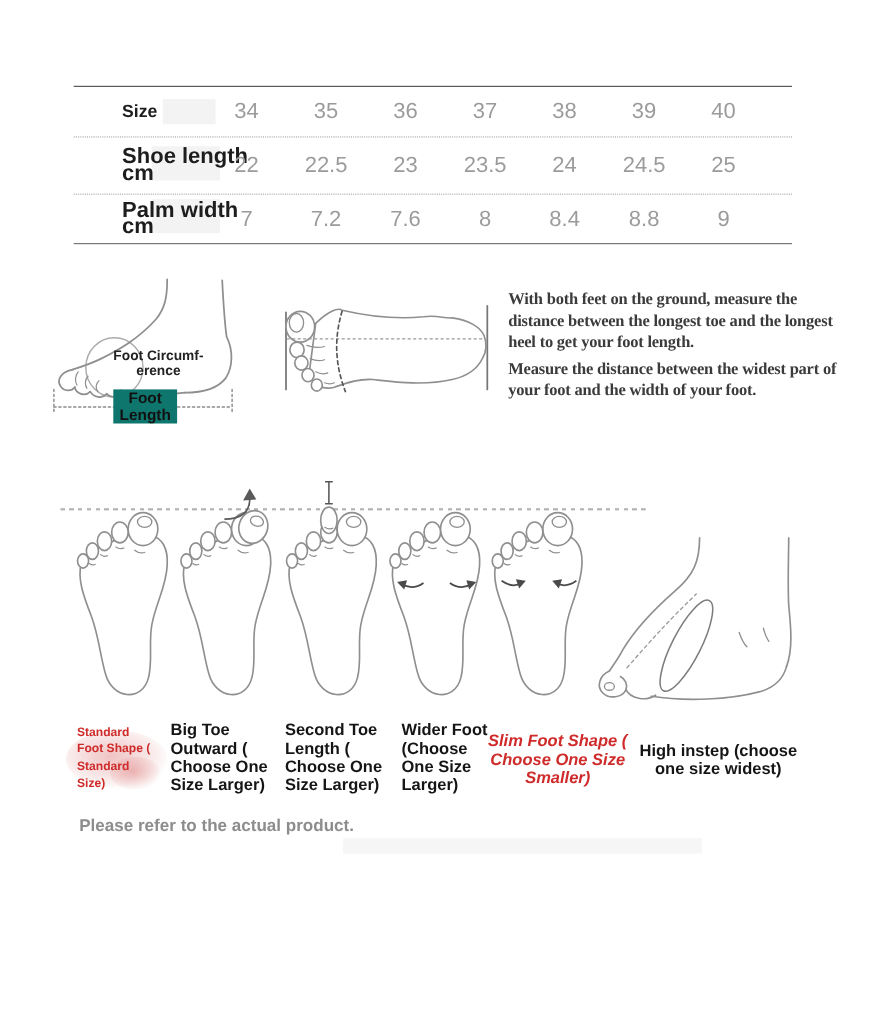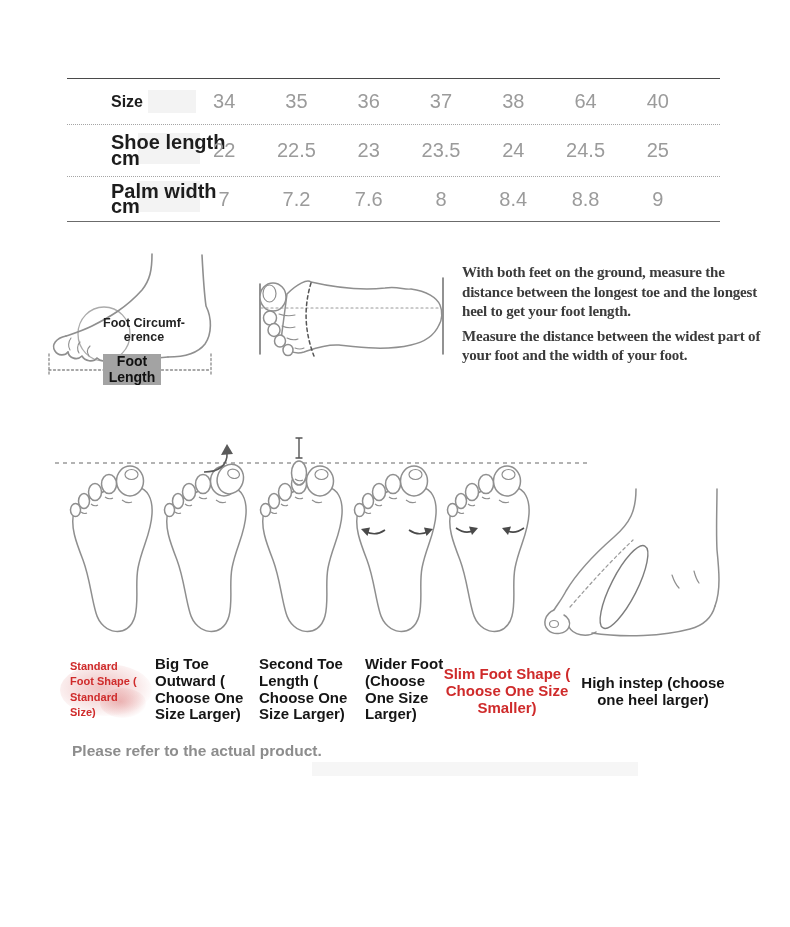--- a/index.html
+++ b/index.html
@@ -22,21 +22,21 @@
   .diagram-label{position:absolute;text-align:center;font-weight:700;z-index:3;}
   .instructions{position:absolute;left:462px;top:263px;width:312px;font-size:15px;font-weight:700;
                 color:#3b3b3b;line-height:19.5px;letter-spacing:-0.2px;font-family:Liberation Serif, serif;}
   .instructions .p2{margin-top:5px;}
   
   .toe-line{position:absolute;left:55px;top:462px;width:532px;height:2px;z-index:0;
             background-image:repeating-linear-gradient(to right,#b3b3b3 0,#b3b3b3 4px,transparent 4px,transparent 8px);}
   svg.sole{position:absolute;top:436px;width:100px;height:215px;z-index:1;}
   .shape-label{position:absolute;font-weight:700;line-height:16.8px;font-size:15px;color:#151515;z-index:2;}
   .shape-label.red-small{font-size:11px;line-height:15.3px;color:#cf2b2b;}
-  .shape-label.red-center{color:#cf2b2b;text-align:center;line-height:17px;}
+  .shape-label.red-center{color:#cf2b2b;text-align:center;line-height:17px;font-style:italic;}
   .shape-label.dark-center{text-align:center;line-height:17px;}
   .stamp{position:absolute;z-index:1;border-radius:50%;
          background:radial-gradient(ellipse at 45% 45%,rgba(214,96,96,.38),rgba(224,140,140,.16) 55%,transparent 75%);}
   
   .note{position:absolute;left:72px;top:741px;width:640px;font-size:15.5px;font-weight:600;
         color:#8d8d8d;line-height:19.5px;z-index:2;}
 </style>
 </head>
 <body>
 
@@ -66,21 +66,21 @@
       <div class="tlabel">
         <div>Size</div>
         <div></div>
       </div>
       <div class="tvals">
         <div class="tval">34</div>
         <div class="tval">35</div>
         <div class="tval">36</div>
         <div class="tval">37</div>
         <div class="tval">38</div>
-        <div class="tval">64</div>
+        <div class="tval">39</div>
         <div class="tval">40</div>
       </div>
     </div>
     <div class="trow r2 sep" style="height:51px;">
       <div class="tlabel">
         <div>Shoe length</div>
         <div>cm</div>
       </div>
       <div class="tvals">
         <div class="tval">22</div>
@@ -118,21 +118,21 @@
     <path d="M22,106 C23,112 31,115 36,110 M36,110 C39,115 47,117 51,112 M51,112 C55,116 61,116 64,109"></path>
     <path d="M25,92 C22,96 22,101 24,104 M34,96 C31,99 31,104 33,107 M44,100 C41,103 41,107 43,110" stroke-width="1.1"></path>
     <path d="M3,124 H165" stroke="#8a8a8a" stroke-width="1.3" stroke-dasharray="2 2.5"></path>
     <path d="M3,108 V128 M165,108 V128" stroke="#8a8a8a" stroke-width="1.3" stroke-dasharray="2 2.5"></path>
   </svg>
 
   <div class="diagram-label" style="left:100px;top:316px;width:88px;font-size:12.5px;line-height:14px;color:#222;">
     <div>Foot Circumf-</div>
     <div>erence</div>
   </div>
-  <div class="diagram-label" style="left:103px;top:354px;width:58px;font-size:14px;line-height:15.5px;color:#111;background:#a3a3a3;">
+  <div class="diagram-label" style="left:103px;top:354px;width:58px;font-size:14px;line-height:15.5px;color:#111;background:#0f766e;">
     <div>Foot</div>
     <div>Length</div>
   </div>
 
   <svg class="abs" style="left:257px;top:272px;" width="190" height="92" viewBox="0 0 190 92" fill="none" stroke="#8f8f8f" stroke-width="1.5" stroke-linecap="round">
     <path d="M3,12 V82" stroke="#777" stroke-width="1.6"></path>
     <path d="M186,6 V82" stroke="#777" stroke-width="1.6"></path>
     <path d="M30,22 C40,12 50,7 54,10 C80,16 108,18 128,16 C141,14 147,18 154,17 C170,19 180,26 183,33 C186,40 185,48 182,53 C177,64 168,70 154,73 C128,79 100,75 82,73 C68,72 56,77 47,80 C37,83 27,78 24,68 Z" fill="#fff"></path>
     <ellipse cx="16" cy="25" rx="13" ry="14" fill="#fff"></ellipse>
     <ellipse cx="12.5" cy="21.5" rx="6.5" ry="8.5" stroke-width="1.2"></ellipse>
@@ -233,21 +233,21 @@
   </div>
 
   <div class="shape-label red-center" style="left:441px;top:665px;width:132px;">
     <div>Slim Foot Shape (</div>
     <div>Choose One Size</div>
     <div>Smaller)</div>
   </div>
 
   <div class="shape-label dark-center" style="left:578px;top:674px;width:150px;">
     <div>High instep (choose</div>
-    <div>one heel larger)</div>
+    <div>one size widest)</div>
   </div>
 
   <div class="ghost" style="left:312px;top:762px;width:326px;height:14px;background:#f6f6f6;"></div>
   <div class="note">
     <div>Please refer to the actual product.</div>
   </div>
 
 </div>
 
 </body></html>

